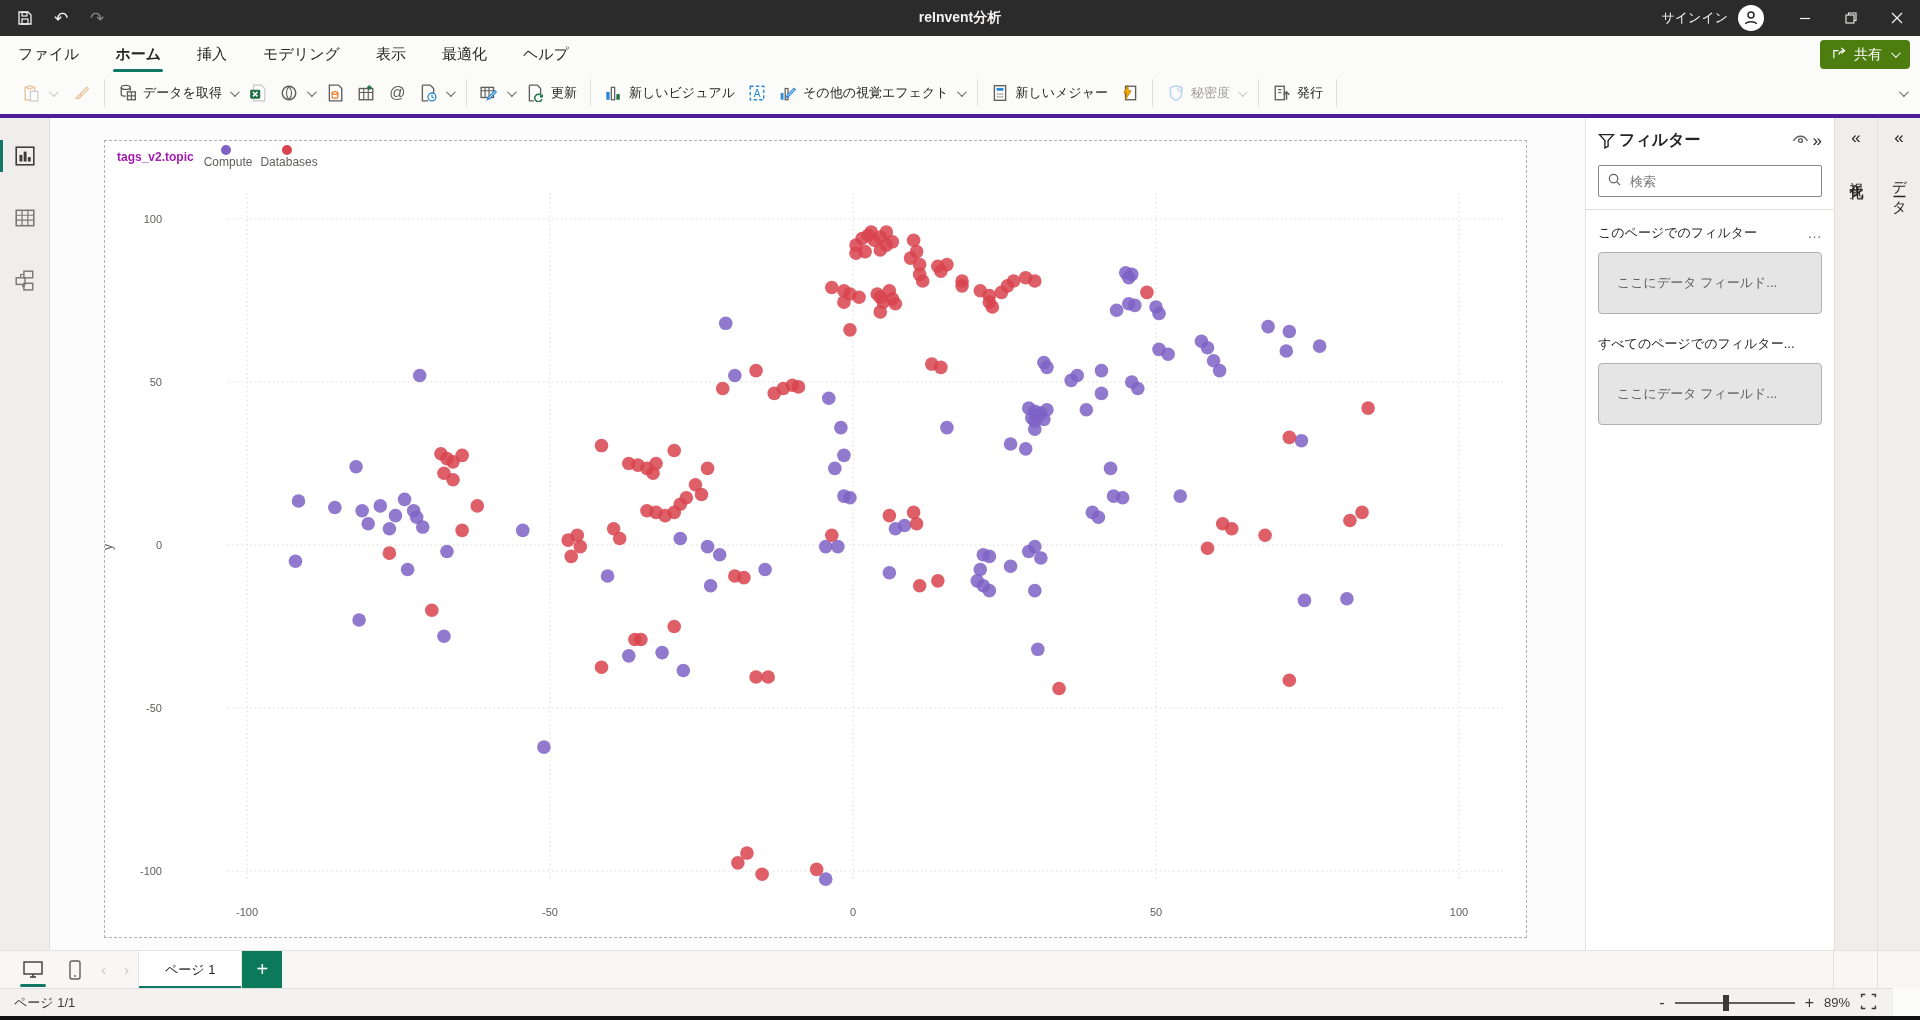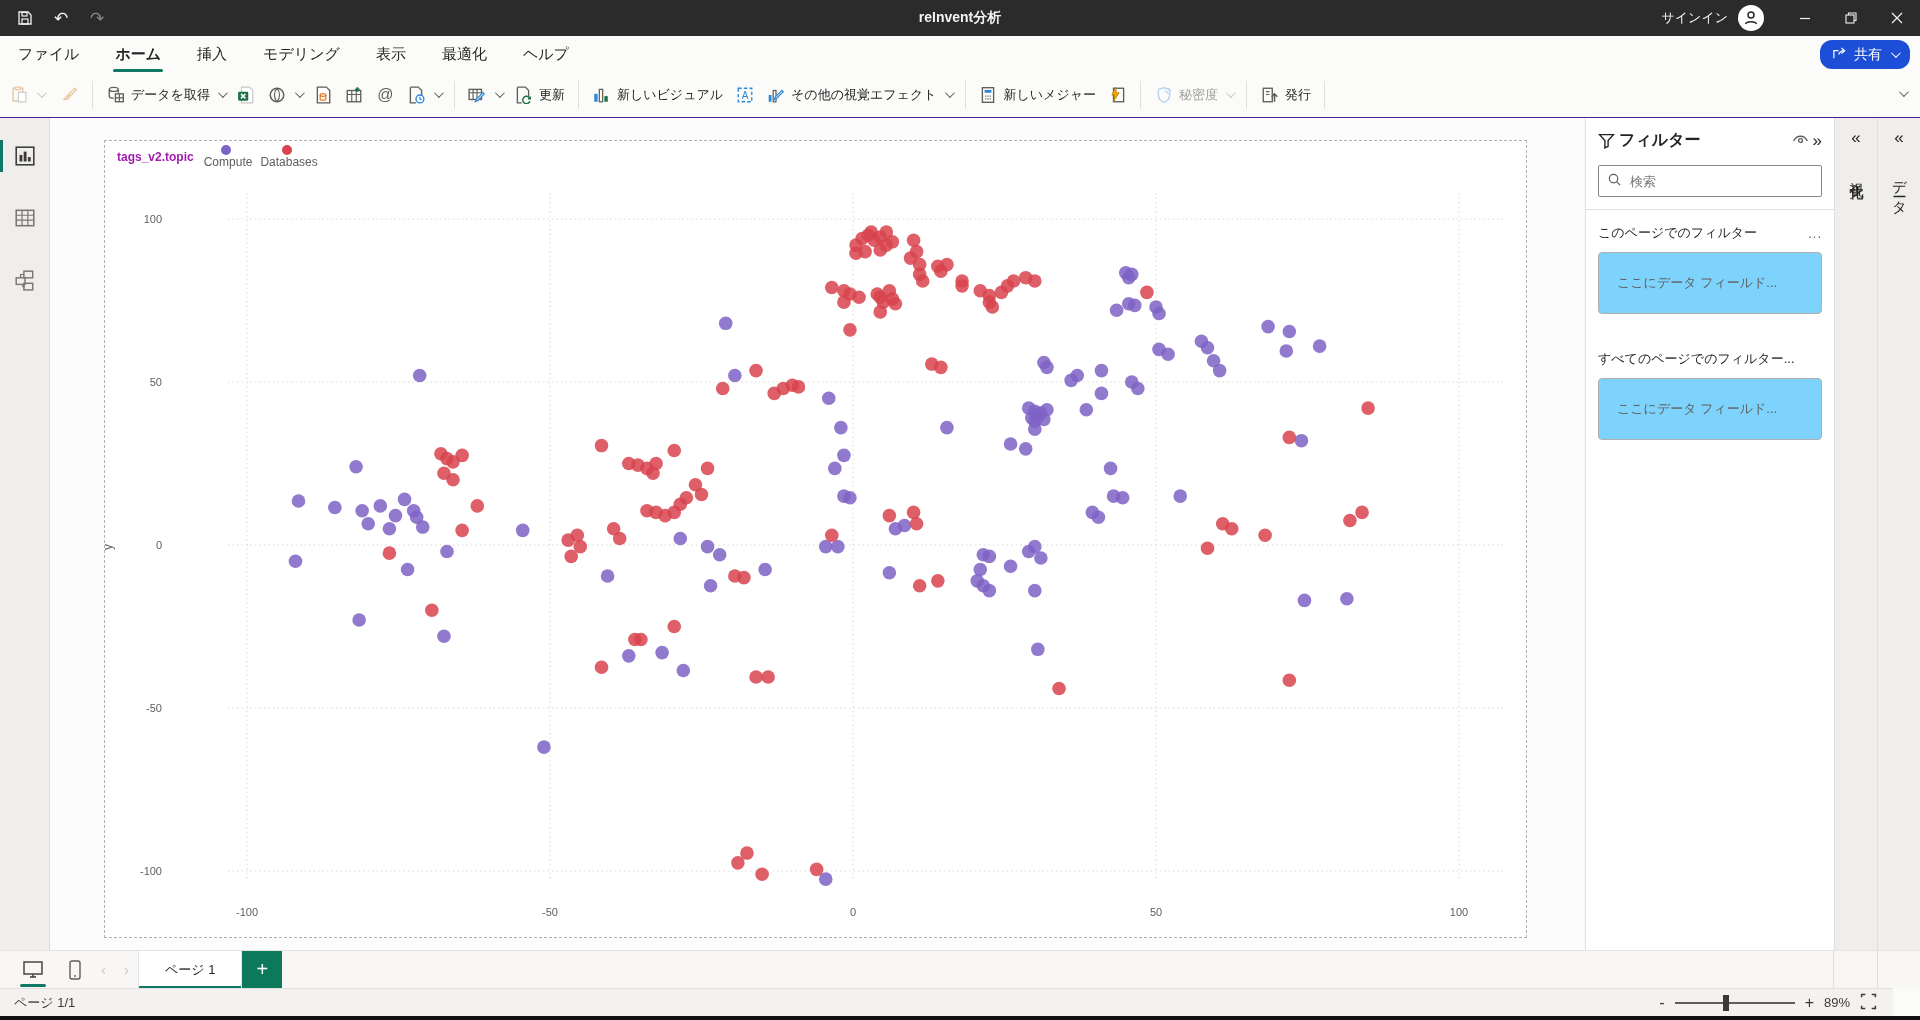--- a/index.html
+++ b/index.html
@@ -16,24 +16,24 @@
   .tb-right { margin-left:auto; display:flex; align-items:center; gap:0; height:36px; }
   .signin { font-size:13px; padding:0 10px; cursor:pointer; }
   .avatar { width:26px; height:26px; border-radius:50%; background:#fff; margin-right:18px; display:flex; align-items:center; justify-content:center; }
   .winbtn { width:46px; height:36px; display:flex; align-items:center; justify-content:center; cursor:pointer; }
 
   
   .menubar { position:absolute; left:0; top:36px; width:1920px; height:36px; background:#fbfbfa; display:flex; align-items:center; }
   .menu-item { padding:0 18px; height:36px; display:flex; align-items:center; font-size:15px; cursor:pointer; position:relative; color:#252423; }
   .menu-item.active { font-weight:bold; }
   .menu-item.active::after { content:""; position:absolute; left:16px; right:16px; bottom:0; height:3px; background:#117865; border-radius:2px; }
-  .share-btn { position:absolute; right:10px; top:4px; height:29px; background:#1d4ed8; color:#fff; border:none; border-radius:12px; display:flex; align-items:center; gap:7px; padding:0 12px; font-size:14px; cursor:pointer; }
-
-  
-  .ribbon { position:absolute; left:0; top:72px; width:1920px; height:46px; background:#fbfbfa; border-bottom:1px solid #4c1d95; display:flex; align-items:center; padding:0 4px; }
+  .share-btn { position:absolute; right:10px; top:4px; height:29px; background:#4d7c0f; color:#fff; border:none; border-radius:4px; display:flex; align-items:center; gap:7px; padding:0 12px; font-size:14px; cursor:pointer; }
+
+  
+  .ribbon { position:absolute; left:0; top:72px; width:1920px; height:46px; background:#fbfbfa; border-bottom:4px solid #4c1d95; display:flex; align-items:center; padding:0 16px; }
   .rb-group { display:flex; align-items:center; gap:4px; }
   .rb-btn { display:flex; align-items:center; gap:6px; height:34px; padding:0 6px; border-radius:3px; cursor:pointer; white-space:nowrap; color:#252423; }
   .rb-btn.disabled { color:#a19f9d; cursor:default; }
   .rb-sep { width:1px; height:28px; background:#e1dfdd; margin:0 7px; }
   .chev { display:inline-block; width:7px; height:7px; border-right:1.4px solid #605e5c; border-bottom:1.4px solid #605e5c; transform:rotate(45deg) translateY(-2px); margin-left:2px; }
   .chev.dis { border-color:#c8c6c4; }
   .icon16 { width:19px; height:19px; display:inline-flex; align-items:center; justify-content:center; flex:0 0 auto; }
   .ribbon-collapse { position:absolute; right:14px; top:90px; }
 
   
@@ -54,21 +54,21 @@
   .filters { position:absolute; left:1585px; top:118px; width:249px; height:832px; background:#fff; border-left:1px solid #e1dfdd; padding:10px 12px; }
   .flt-head { display:flex; align-items:center; gap:4px; margin:2px 0 14px 0;justify-content:center; }
   .flt-title { font-size:16px; font-weight:600; flex:1; }
   .flt-head .hicon { color:#605e5c; cursor:pointer; display:flex; align-items:center; }
   .dblchev { font-size:17px; color:#252423; cursor:pointer; }
   .searchbox { display:flex; align-items:center; gap:8px; border:1px solid #8a8886; border-radius:2px; height:32px; padding:0 8px; color:#605e5c; background:#fff; }
   .searchbox input { border:none; outline:none; font-size:13px; width:170px; font-family:Liberation Sans, sans-serif; color:#252423; background:transparent; }
   .flt-divider { height:1px; background:#e1dfdd; margin:12px -12px 14px -12px; }
   .flt-section { display:flex; align-items:center; font-size:13px; color:#252423; margin:8px 0 10px 0; }
   .flt-section .dots { margin-left:auto; color:#605e5c; letter-spacing:1px; cursor:pointer; }
-  .dropzone { border:1px solid #b3b0ad; border-radius:4px; height:62px; display:flex; align-items:center; padding:0 18px; color:#605e5c; font-size:13px; margin-bottom:36px; background:#7dd3fc; }
+  .dropzone { border:1px solid #b3b0ad; border-radius:4px; height:62px; display:flex; align-items:center; padding:0 18px; color:#605e5c; font-size:13px; margin-bottom:21px; background:#e5e5e5; }
 
   
   .pane-strip { position:absolute; top:118px; width:43px; height:832px; background:#efeeed; border-left:1px solid #e1dfdd; display:flex; flex-direction:column; align-items:center; padding-top:10px; cursor:pointer; }
   .pane-strip .dblchev { margin-bottom:22px; }
   .vtext { writing-mode:vertical-rl; font-size:14.5px; color:#252423; letter-spacing:2px; }
   .strip-vis { left:1834px; } .strip-data { left:1877px; }
 
   
   .pagebar { position:absolute; left:0; top:950px; width:1920px; height:38px; background:#f8f7f6; border-top:1px solid #e5e3e1; display:flex; align-items:center; }
   .view-ico { position:relative; width:34px; height:38px; display:flex; align-items:center; justify-content:center; cursor:pointer; margin-left:16px; color:#3b3a39; }

